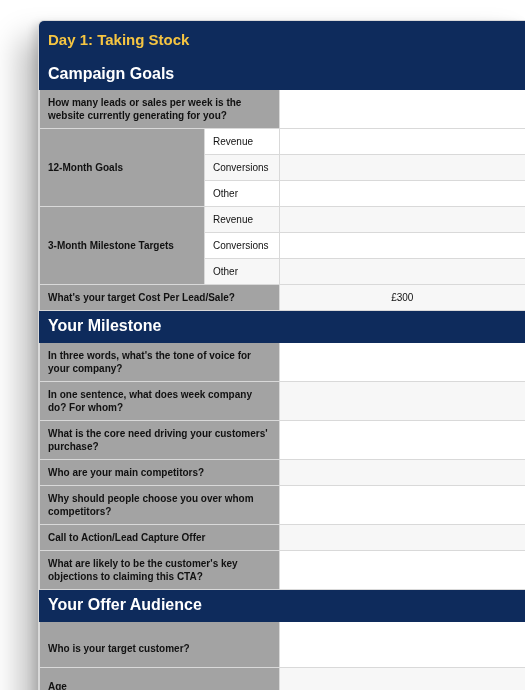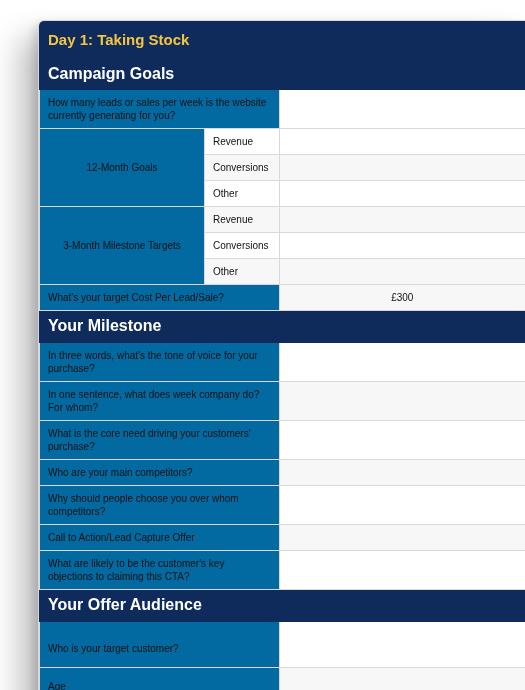--- a/index.html
+++ b/index.html
@@ -46,31 +46,31 @@
   .section-row td {
     background: #0e2b5c;
     color: #fff;
     font-weight: 700;
     font-size: 16px;
     padding: 5px 8px;
     border: 1px solid #0e2b5c;
     margin-top: 33px;
   }
   .label-cell {
-    background: #0369a1;
-    font-weight: 400;
+    background: #a3a3a3;
+    font-weight: 700;
     font-size: 10px;
     color: #111;
   }
   .sub-label {
     background: #fff;
     font-weight: 400;
     color: #111;
   }
-  .center { text-align: center; margin-left: 36px; }
+  .center { text-align: left; margin-left: 36px; }
   .value-cell {
     background: #fff;
     color: #111;
     text-align: center;
   }
   .alt { background: #f7f7f7; }
   col.c1 { width: 165px; }
   col.c2 { width: 75px; }
   col.c3 { width: auto; }
 </style>
@@ -130,21 +130,21 @@
   <tr>
     <td colspan="2" class="label-cell">What's your target Cost Per Lead/Sale?</td>
     <td class="value-cell alt">£300</td>
   </tr>
 
   <tr class="section-row">
     <td colspan="3">Your Milestone</td>
   </tr>
 
   <tr>
-    <td colspan="2" class="label-cell">In three words, what's the tone of voice for your purchase?</td>
+    <td colspan="2" class="label-cell">In three words, what's the tone of voice for your company?</td>
     <td class="value-cell"></td>
   </tr>
   <tr>
     <td colspan="2" class="label-cell">In one sentence, what does week company do? For whom?</td>
     <td class="value-cell alt"></td>
   </tr>
   <tr>
     <td colspan="2" class="label-cell">What is the core need driving your customers' purchase?</td>
     <td class="value-cell"></td>
   </tr>

